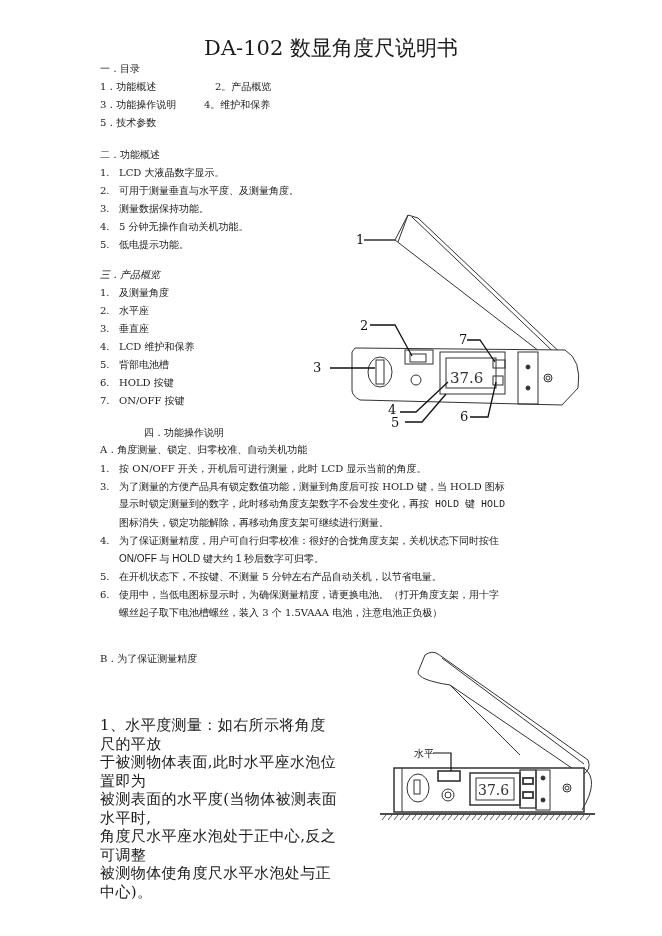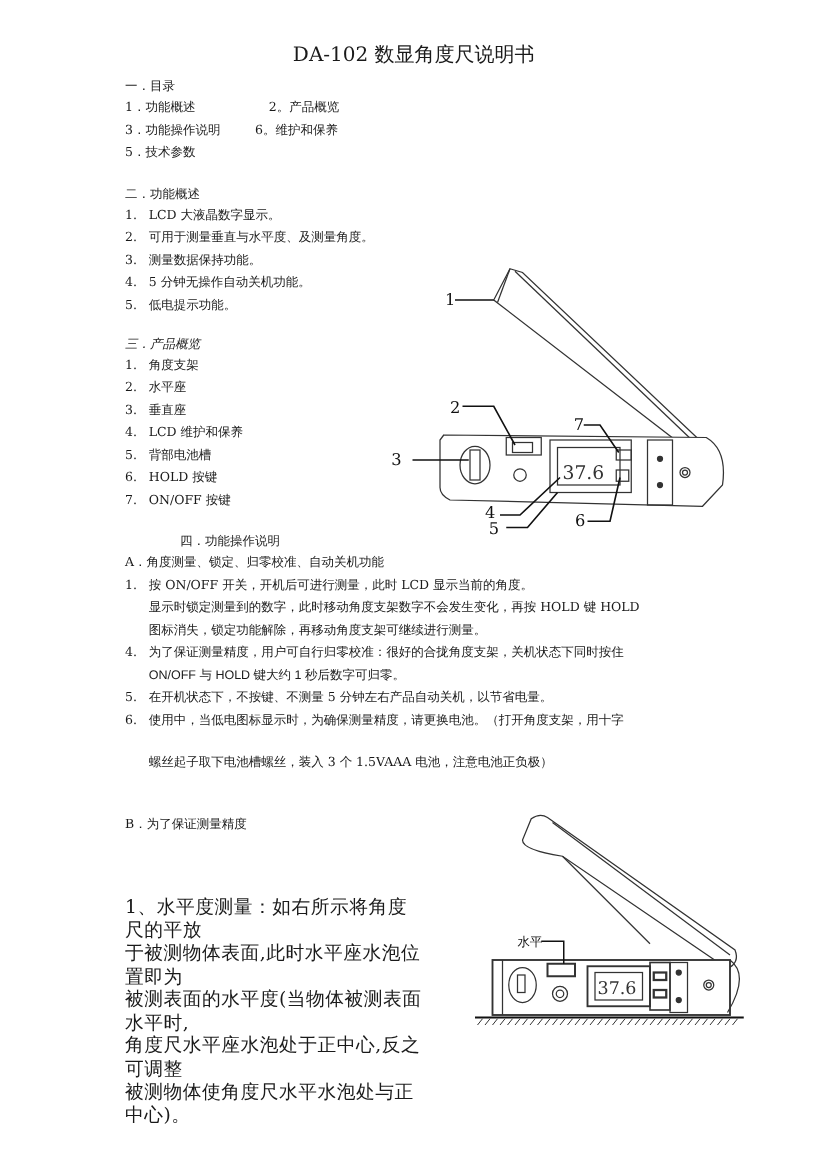--- a/index.html
+++ b/index.html
@@ -1,51 +1,51 @@
 <!DOCTYPE html>
 <html><head>
   <meta charset="utf-8">
   <style>
     html, body { margin: 0; padding: 0; background: #ffffff; }
     body { width: 662px; height: 936px; position: relative; overflow: hidden;
            font-family: "DejaVu Serif", "Liberation Serif", serif; color: #1a1a1a; }
     .abs { position: absolute; }
-    .title { left: 0; width: 662px; top: 34px; text-align: center; font-size: 16px; }
+    .title { left: 0; width: 662px; top: 34px; text-align: center; font-size: 21px; }
     .h1 { font-size: 10px; }
     .small { font-size: 10px; line-height: 18px; }
     .num { display: inline-block; width: 19px; }
     .row { height: 18px; white-space: nowrap; }
     .sans { font-family: "Liberation Sans", "DejaVu Sans", sans-serif; }
     .para { font-size: 15px; line-height: 18.5px; letter-spacing: 0.4px; }
     svg text { font-family: "DejaVu Serif", "Liberation Serif", serif; }
   </style>
 </head>
 <body>
 
 <div class="abs title">DA-102 数显角度尺说明书</div>
 
 <div class="abs h1" style="left:100px; top:62px;">一．目录</div>
 <div class="abs small" style="left:100px; top:78px;">
   <div class="row"><span style="display:inline-block;width:115px;">1．功能概述</span><span>2。产品概览</span></div>
-  <div class="row"><span style="display:inline-block;width:104px;">3．功能操作说明</span><span>6。维护和保养</span></div>
+  <div class="row"><span style="display:inline-block;width:104px;">3．功能操作说明</span><span>4。维护和保养</span></div>
   <div class="row"><span>5．技术参数</span></div>
 </div>
 
 <div class="abs h1" style="left:100px; top:148px;">二．功能概述</div>
 <div class="abs small" style="left:100px; top:164px;">
   <div class="row"><span class="num">1.</span><span>LCD 大液晶数字显示。</span></div>
   <div class="row"><span class="num">2.</span><span>可用于测量垂直与水平度、及测量角度。</span></div>
   <div class="row"><span class="num">3.</span><span>测量数据保持功能。</span></div>
   <div class="row"><span class="num">4.</span><span>5 分钟无操作自动关机功能。</span></div>
   <div class="row"><span class="num">5.</span><span>低电提示功能。</span></div>
 </div>
 
 <div class="abs h1" style="left:100px; top:268px;font-style:italic;">三．产品概览</div>
 <div class="abs small" style="left:100px; top:284px;">
-  <div class="row"><span class="num">1.</span><span>角度支架</span></div>
+  <div class="row"><span class="num">1.</span><span>及测量角度</span></div>
   <div class="row"><span class="num">2.</span><span>水平座</span></div>
   <div class="row"><span class="num">3.</span><span>垂直座</span></div>
   <div class="row"><span class="num">4.</span><span>LCD 维护和保养</span></div>
   <div class="row"><span class="num">5.</span><span>背部电池槽</span></div>
   <div class="row"><span class="num">6.</span><span>HOLD 按键</span></div>
   <div class="row"><span class="num">7.</span><span>ON/OFF 按键</span></div>
 </div>
 
 <svg class="abs" style="left:300px; top:200px;" width="300" height="230" viewBox="0 0 300 230">
   <g fill="none" stroke="#333" stroke-width="1">
@@ -97,31 +97,32 @@
     <text x="160" y="221">6</text>
     <text x="159" y="144">7</text>
   </g>
 </svg>
 
 <div class="abs h1" style="left:100px; top:426px;margin-left:44px;">四．功能操作说明</div>
 <div class="abs h1" style="left:100px; top:443px;">A．角度测量、锁定、归零校准、自动关机功能</div>
 <div class="abs small" style="left:100px; top:460px; width:480px;">
   <div class="row"><span class="num">1.</span><span>按 ON/OFF 开关，开机后可进行测量，此时 LCD 显示当前的角度。</span></div>
   <div>
-    <div class="row" style="padding-left:19px;">显示时锁定测量到的数字，此时移动角度支架数字不会发生变化，再按 HOLD 键 HOLD</div>
+    <div class="row"><span class="num">3.</span><span>为了测量的方便产品具有锁定数值功能，测量到角度后可按 HOLD 键，当 HOLD 图标</span></div>
+    <div class="row" style="padding-left:19px;font-family:Liberation Mono, monospace;">显示时锁定测量到的数字，此时移动角度支架数字不会发生变化，再按 HOLD 键 HOLD</div>
     <div class="row" style="padding-left:19px;">图标消失，锁定功能解除，再移动角度支架可继续进行测量。</div>
   </div>
   <div>
     <div class="row"><span class="num">4.</span><span>为了保证测量精度，用户可自行归零校准：很好的合拢角度支架，关机状态下同时按住</span></div>
     <div class="row sans" style="padding-left:19px;">ON/OFF 与 HOLD 键大约 1 秒后数字可归零。</div>
   </div>
   <div class="row"><span class="num">5.</span><span>在开机状态下，不按键、不测量 5 分钟左右产品自动关机，以节省电量。</span></div>
   <div>
     <div class="row"><span class="num">6.</span><span>使用中，当低电图标显示时，为确保测量精度，请更换电池。（打开角度支架，用十字</span></div>
-    <div class="row" style="padding-left:19px;margin-top:16px;">螺丝起子取下电池槽螺丝，装入 3 个 1.5VAAA 电池，注意电池正负极）</div>
+    <div class="row" style="padding-left:19px;">螺丝起子取下电池槽螺丝，装入 3 个 1.5VAAA 电池，注意电池正负极）</div>
   </div>
 </div>
 
 <div class="abs h1" style="left:100px; top:652px;">B．为了保证测量精度</div>
 <div class="abs para" style="left:100px; top:716px; width:240px;">
   <div>1、水平度测量：如右所示将角度尺的平放</div>
   <div>于被测物体表面,此时水平座水泡位置即为</div>
   <div>被测表面的水平度(当物体被测表面水平时,</div>
   <div>角度尺水平座水泡处于正中心,反之可调整</div>
   <div>被测物体使角度尺水平水泡处与正中心)。</div>

